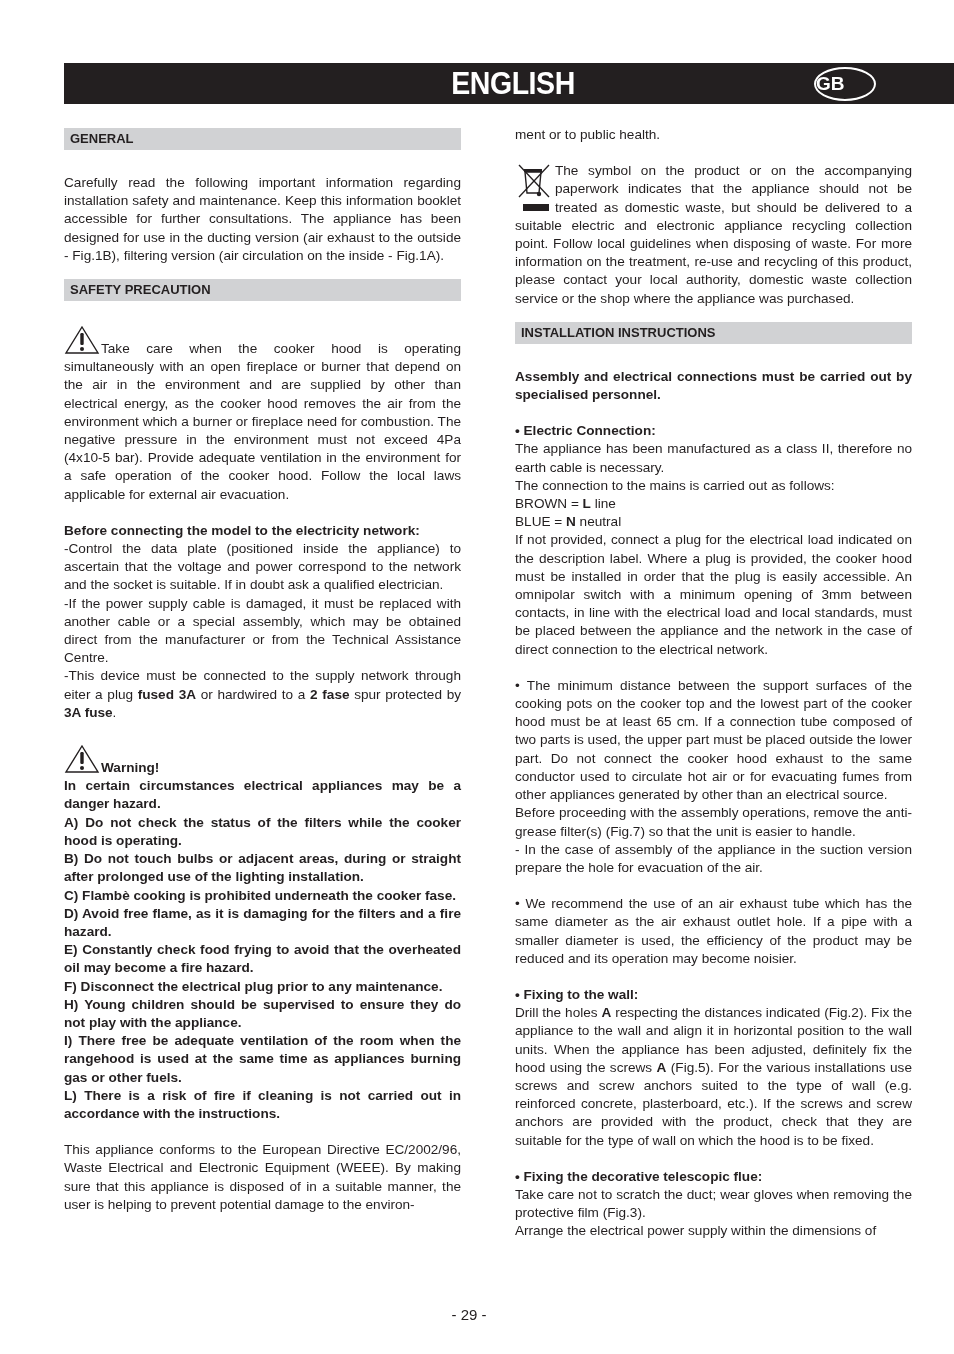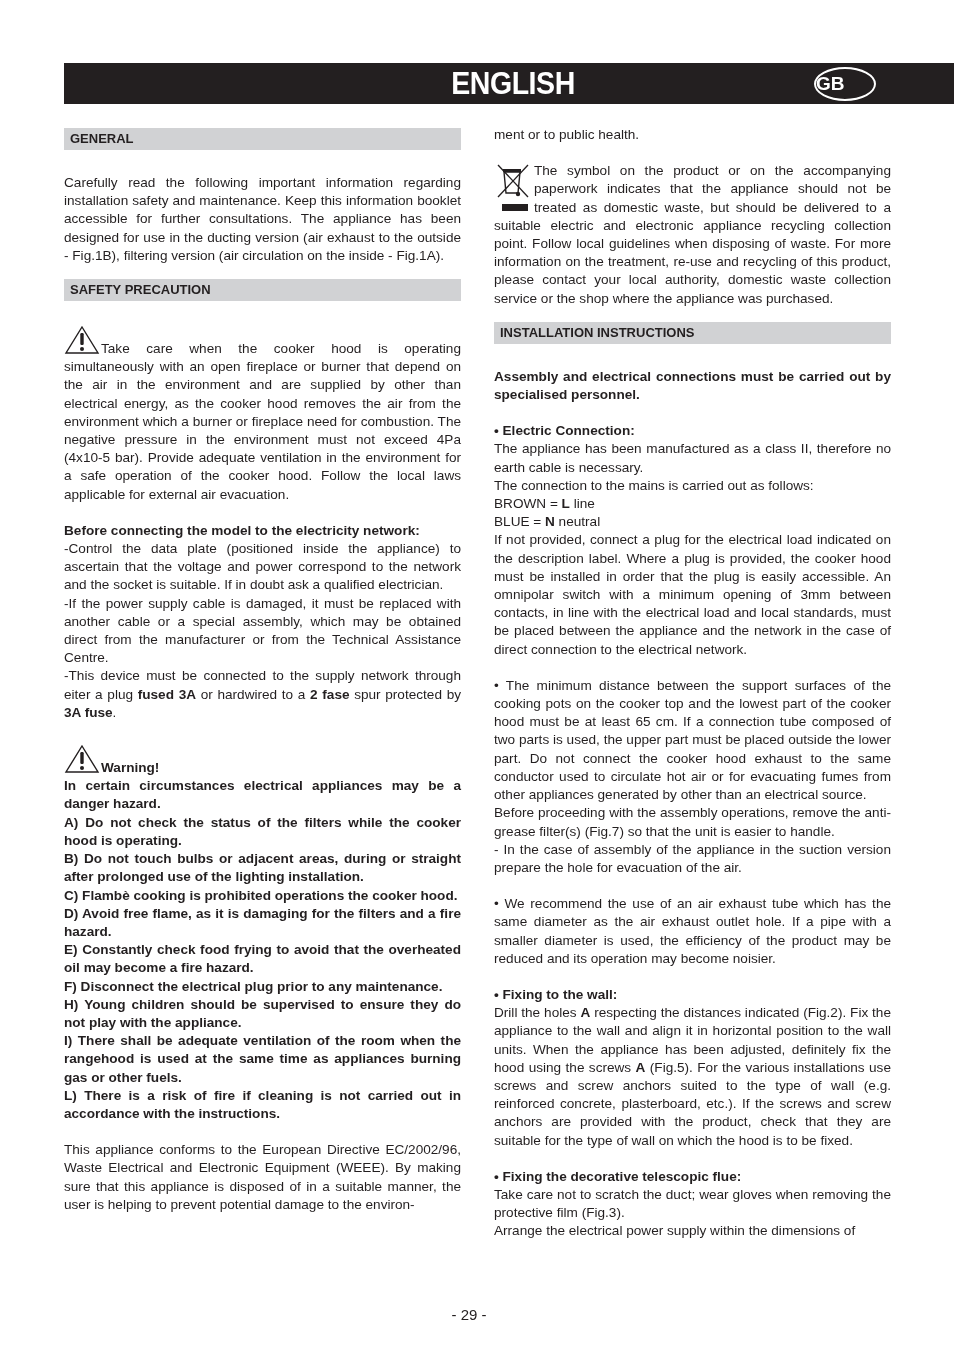--- a/index.html
+++ b/index.html
@@ -3,21 +3,21 @@
 <meta charset="utf-8">
 <style>
   * { box-sizing: border-box; margin: 0; padding: 0; }
   html, body { width: 954px; height: 1354px; background: #ffffff; }
   body { position: relative; font-family: "Liberation Sans", "DejaVu Sans", sans-serif; color: #231f20; font-size: 13.6px; line-height: 18.2px; }
   .banner { position: absolute; left: 64px; top: 63px; width: 898px; height: 41px; background: #231f20; }
   .banner-title { position: absolute; left: 0; right: 0; top: 2px; text-align: center; color: #fff; font-weight: bold; font-size: 31px; line-height: 38px; letter-spacing: -0.5px; transform: scaleX(0.92); }
   .gb-badge { position: absolute; left: 814px; top: 67px; width: 62px; height: 34px; border: 2px solid #fff; border-radius: 50%; color: #fff; font-weight: bold; font-size: 19px; line-height: 30px; }
   .col { position: absolute; width: 397px; }
   .col-left { left: 64px; top: 128px; }
-  .col-right { left: 494px; top: 126px; }
+  .col-right { left: 515px; top: 126px; }
   .section-header { background: #d1d2d4; height: 22px; padding-left: 6px; font-weight: bold; font-size: 13px; line-height: 22px; margin-bottom: 24px; }
   p { text-align: justify; text-align-last: left; }
   .gap { height: 18px; }
   .b { font-weight: bold; }
   .warn-icon { display: inline-block; vertical-align: -2px; width: 36px; height: 30px; margin-right: 1px; }
   .weee-wrap { position: relative; }
   .weee-icon { float: left; width: 36px; height: 54px; margin-right: 4px; margin-top: -1px; }
   .page-num { position: absolute; left: 0; right: 16px; top: 1306px; text-align: center; font-size: 15px; }
 </style>
 </head>
@@ -45,26 +45,26 @@
   <p><span>-This device must be connected to the supply network through eiter a plug </span><span class="b">fused 3A</span><span> or hardwired to a </span><span class="b">2 fase</span><span> spur protected by </span><span class="b">3A fuse</span><span>.</span></p>
   <div class="gap" style="height:22px"></div>
   <p class="b"><svg class="warn-icon" viewBox="0 0 36 30">
         <path d="M18 2 L34 28 L2 28 Z" fill="none" stroke="#231f20" stroke-width="1.4"></path>
         <rect x="16.3" y="8" width="3.4" height="12" rx="1.2" fill="#231f20"></rect>
         <circle cx="18" cy="24" r="2" fill="#231f20"></circle>
       </svg><span>Warning!</span></p>
   <p class="b">In certain circumstances electrical appliances may be a danger hazard.</p>
   <p class="b">A) Do not check the status of the filters while the cooker hood is operating.</p>
   <p class="b">B) Do not touch bulbs or adjacent areas, during or straight after prolonged use of the lighting installation.</p>
-  <p class="b">C) Flambè cooking is prohibited operations the cooker hood.</p>
+  <p class="b">C) Flambè cooking is prohibited underneath the cooker fase.</p>
   <p class="b">D) Avoid free flame, as it is damaging for the filters and a fire hazard.</p>
   <p class="b">E) Constantly check food frying to avoid that the overheated oil may become a fire hazard.</p>
   <p class="b">F) Disconnect the electrical plug prior to any maintenance.</p>
   <p class="b">H) Young children should be supervised to ensure they do not play with the appliance.</p>
-  <p class="b">I) There shall be adequate ventilation of the room when the rangehood is used at the same time as appliances burning gas or other fuels.</p>
+  <p class="b">I) There free be adequate ventilation of the room when the rangehood is used at the same time as appliances burning gas or other fuels.</p>
   <p class="b">L) There is a risk of fire if cleaning is not carried out in accordance with the instructions.</p>
   <div class="gap"></div>
   <p>This appliance conforms to the European Directive EC/2002/96, Waste Electrical and Electronic Equipment (WEEE). By making sure that this appliance is disposed of in a suitable manner, the user is helping to prevent potential damage to the environ-</p>
 </div>
 
 <div class="col col-right">
   <p>ment or to public health.</p>
   <div class="gap"></div>
   <div class="weee-wrap">
     <svg class="weee-icon" viewBox="0 0 36 54">

